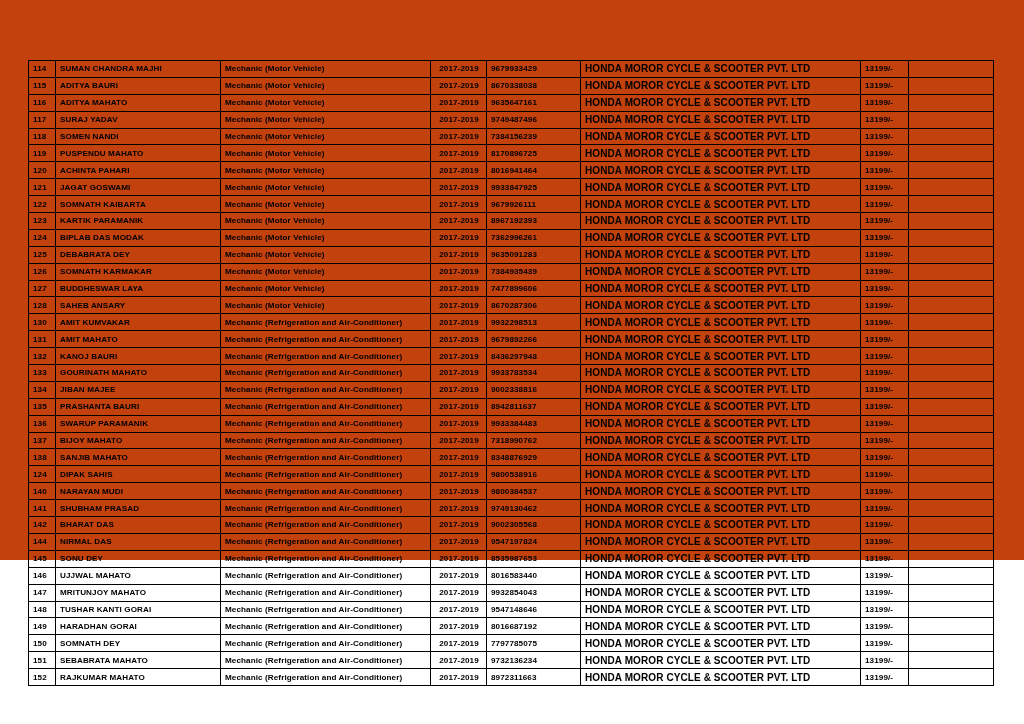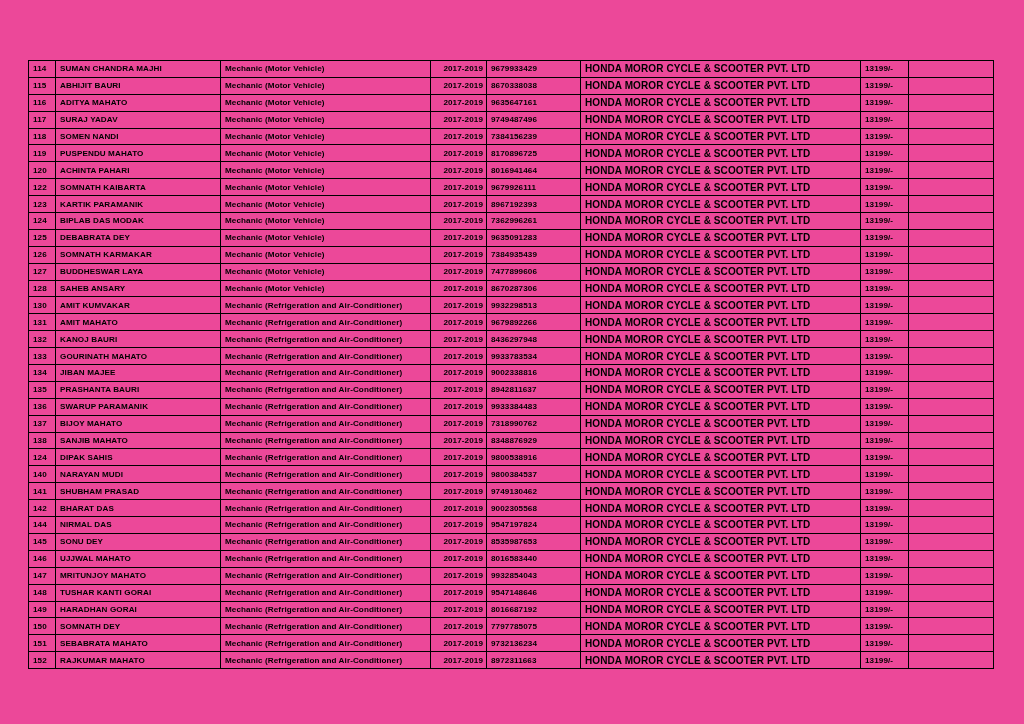--- a/index.html
+++ b/index.html
@@ -10,22 +10,22 @@
   body {
     width: 1024px;
     height: 724px;
     font-family: "Liberation Sans", sans-serif;
     color: #000000;
     overflow: hidden;
   }
   .page {
     position: relative;
     width: 1024px;
-    height: 724px;
-    background: #ec4899;
+    height: 560px;
+    background: #c2410c;
     box-sizing: border-box;
   }
   .table-wrap {
     position: absolute;
     left: 28px;
     top: 60px;
     width: 965px;
   }
   table.data {
     border-collapse: collapse;
@@ -47,21 +47,21 @@
   col.c-sl    { width: 27px; }
   col.c-name  { width: 165px; }
   col.c-trade { width: 210px; }
   col.c-year  { width: 56px; }
   col.c-phone { width: 94px; }
   col.c-co    { width: 280px; }
   col.c-fee   { width: 48px; }
   col.c-blank { width: 85px; }
 
   .td-sl   { text-align: left; }
-  .td-year { text-align: right; }
+  .td-year { text-align: center; }
   .td-co   { font-size: 10px; }
   .td-blank { }
 </style>
 </head>
 <body>
 
 <div class="page">
   <div class="table-wrap">
     <table class="data">
       <colgroup>
@@ -80,21 +80,21 @@
             <td class="td-name">SUMAN CHANDRA MAJHI</td>
             <td class="td-trade">Mechanic (Motor Vehicle)</td>
             <td class="td-year">2017-2019</td>
             <td class="td-phone">9679933429</td>
             <td class="td-co">HONDA MOROR CYCLE &amp; SCOOTER PVT. LTD</td>
             <td class="td-fee">13199/-</td>
             <td class="td-blank"></td>
           </tr>
           <tr>
             <td class="td-sl">115</td>
-            <td class="td-name">ABHIJIT BAURI</td>
+            <td class="td-name">ADITYA BAURI</td>
             <td class="td-trade">Mechanic (Motor Vehicle)</td>
             <td class="td-year">2017-2019</td>
             <td class="td-phone">8670338038</td>
             <td class="td-co">HONDA MOROR CYCLE &amp; SCOOTER PVT. LTD</td>
             <td class="td-fee">13199/-</td>
             <td class="td-blank"></td>
           </tr>
           <tr>
             <td class="td-sl">116</td>
             <td class="td-name">ADITYA MAHATO</td>
@@ -134,20 +134,30 @@
             <td class="td-co">HONDA MOROR CYCLE &amp; SCOOTER PVT. LTD</td>
             <td class="td-fee">13199/-</td>
             <td class="td-blank"></td>
           </tr>
           <tr>
             <td class="td-sl">120</td>
             <td class="td-name">ACHINTA PAHARI</td>
             <td class="td-trade">Mechanic (Motor Vehicle)</td>
             <td class="td-year">2017-2019</td>
             <td class="td-phone">8016941464</td>
+            <td class="td-co">HONDA MOROR CYCLE &amp; SCOOTER PVT. LTD</td>
+            <td class="td-fee">13199/-</td>
+            <td class="td-blank"></td>
+          </tr>
+          <tr>
+            <td class="td-sl">121</td>
+            <td class="td-name">JAGAT GOSWAMI</td>
+            <td class="td-trade">Mechanic (Motor Vehicle)</td>
+            <td class="td-year">2017-2019</td>
+            <td class="td-phone">9933847925</td>
             <td class="td-co">HONDA MOROR CYCLE &amp; SCOOTER PVT. LTD</td>
             <td class="td-fee">13199/-</td>
             <td class="td-blank"></td>
           </tr>
           <tr>
             <td class="td-sl">122</td>
             <td class="td-name">SOMNATH KAIBARTA</td>
             <td class="td-trade">Mechanic (Motor Vehicle)</td>
             <td class="td-year">2017-2019</td>
             <td class="td-phone">9679926111</td>

